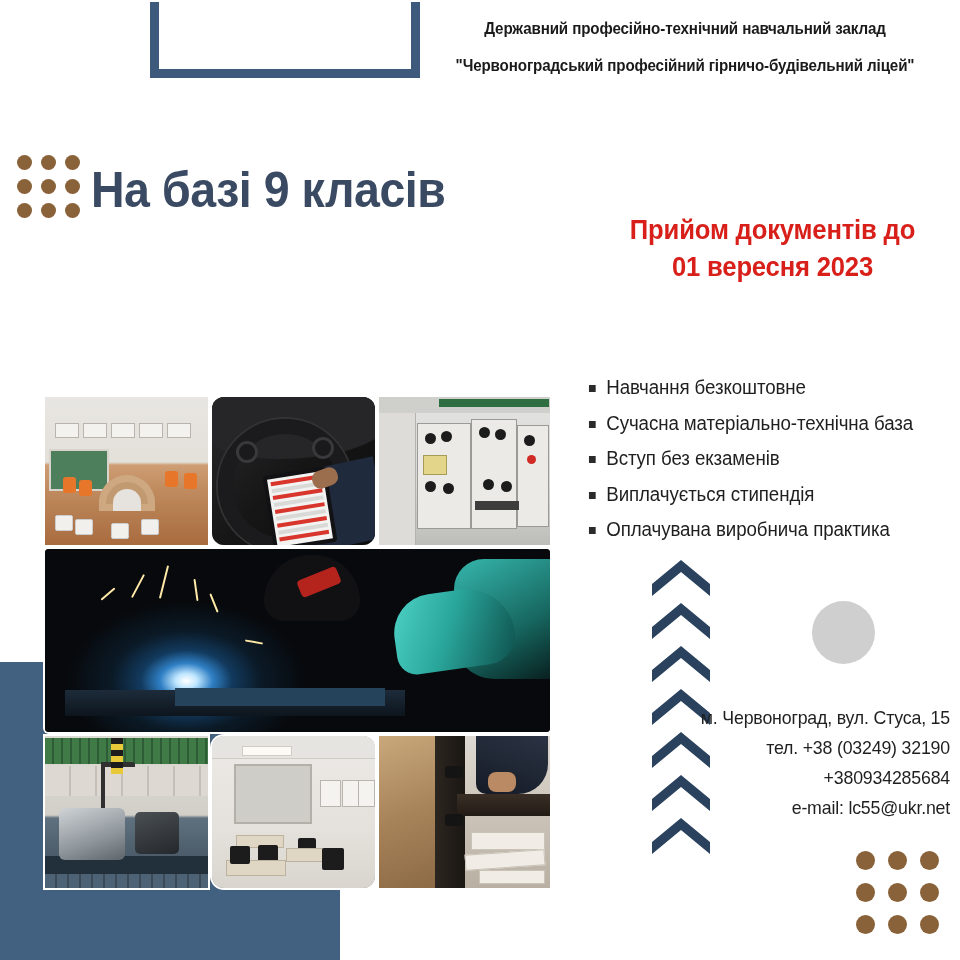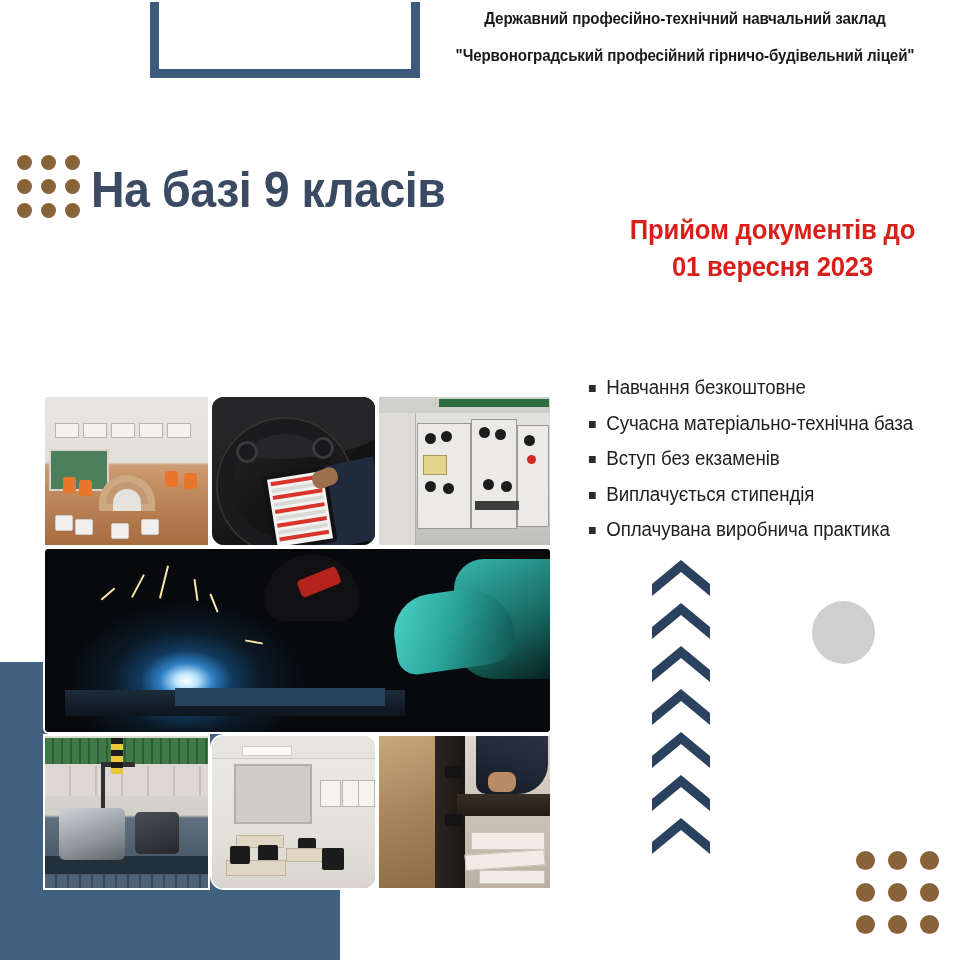--- a/index.html
+++ b/index.html
@@ -33,21 +33,21 @@
     content: "";
     position: absolute;
     left: -9px; right: -9px; top: -9px;
     height: 28px;
     background: #ffffff;
   }
 
   
   .header-block {
     position: absolute;
-    left: 420px; top: 10px;
+    left: 420px; top: 20px;
     width: 530px;
     text-align: center;
   }
   .header-line {
     font-family: "Liberation Sans Narrow", "Liberation Sans", sans-serif;
     font-size: 16.5px;
     font-weight: 700;
     letter-spacing: -0.15px;
     color: #1a1a1a;
     line-height: 1.0;
@@ -453,20 +453,26 @@
     </div>
     <div class="chevron" style="top:258px">
       <svg width="62" height="40" viewBox="0 0 62 40">
           <path d="M31 2 L60 26 L60 38 L31 14 L2 38 L2 26 Z" fill="#2a425e"></path>
         </svg>
     </div>
   </div>
 
   <div class="grey-circle"></div>
 
+  <div class="contacts">
+    <div>м. Червоноград, вул. Стуса, 15</div>
+    <div>тел. +38 (03249) 32190</div>
+    <div>+380934285684</div>
+    <div>e-mail: lc55@ukr.net</div>
+  </div>
 
   <div class="navy-block"></div>
 
   <div class="collage">
 
     <div class="photo p1">
       <div class="scene">
         <span class="poster-sm ps1"></span>
           <span class="poster-sm ps2"></span>
           <span class="poster-sm ps3"></span>

